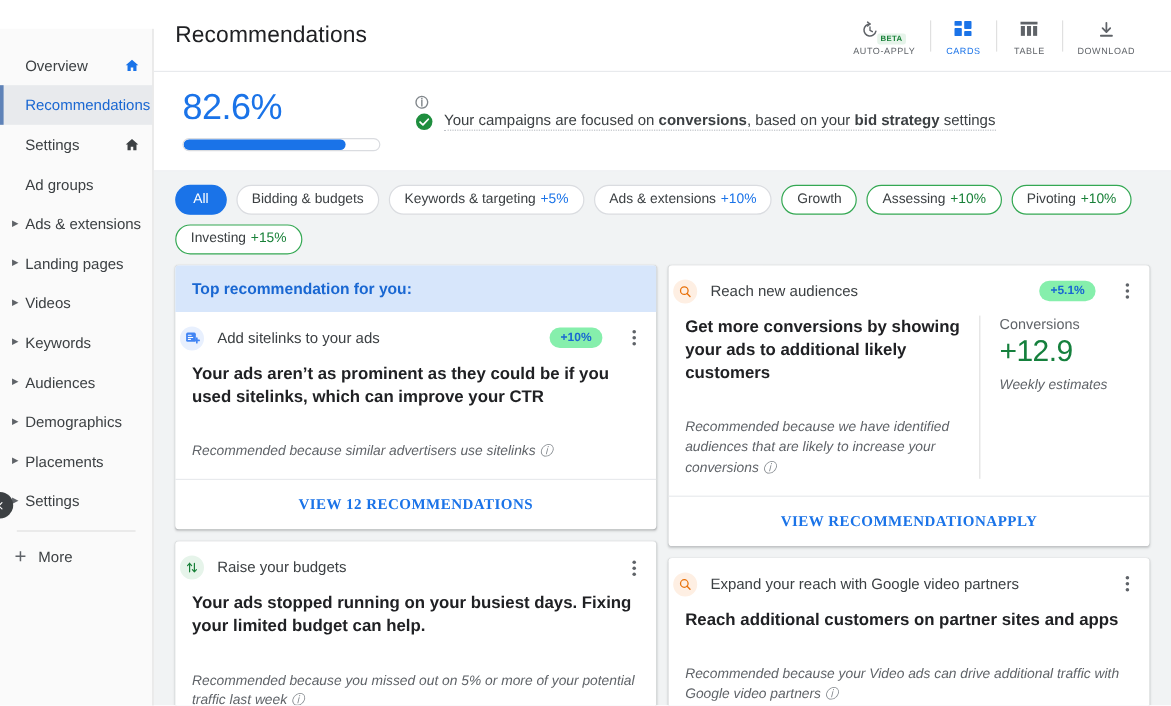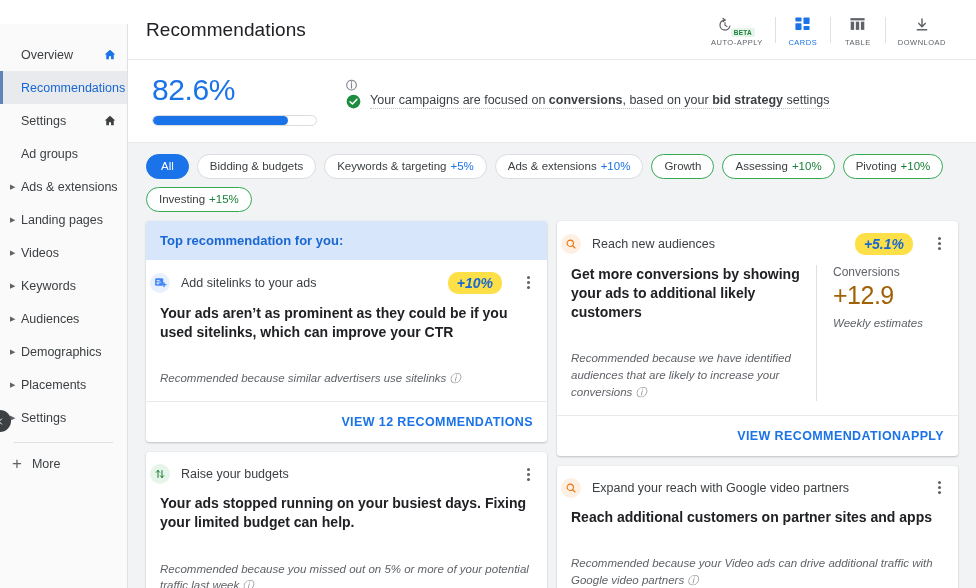--- a/index.html
+++ b/index.html
@@ -128,35 +128,36 @@
     background: #d7e6fb; color: #1967d2;
     font-size: 13px; font-weight: bold;
     padding: 12px 14px;
   }
   .card-head { display: flex; align-items: center; padding: 12px 10px 8px 4px; gap: 11px; }
   .head-ico { width: 20px; height: 20px; flex: 0 0 20px; border-radius: 50%; display: flex; align-items: center; justify-content: center; }
   .head-ico.blue { background: #e8f0fe; }
   .head-ico.green { background: #e6f4ea; }
   .head-ico.orange { background: #feefe3; }
   .head-title { flex: 1 1 auto; font-size: 12.5px; color: #3c4043; white-space: nowrap; overflow: hidden; text-overflow: ellipsis; }
-  .badge { background: #fde047; color: #1967d2; font-size: 14px; font-weight: bold; border-radius: 10px; padding: 3px 9px; margin-right: 6px; white-space: nowrap; font-style: italic; }
+  .badge { background: #86efac; color: #1967d2; font-size: 10px; font-weight: bold; border-radius: 10px; padding: 3px 9px; margin-right: 6px; white-space: nowrap; }
   .kebab { width: 18px; flex: 0 0 18px; display: flex; flex-direction: column; align-items: center; gap: 2px; cursor: pointer; padding: 3px 0; }
   .kebab i { width: 3px; height: 3px; border-radius: 50%; background: #5f6368; display: block; }
   .card-body { padding: 2px 14px 14px 14px; display: flex; }
   .body-main { flex: 1 1 auto; min-width: 0; }
   .body-title { font-size: 14px; font-weight: bold; color: #202124; line-height: 1.38; }
   .body-reason { margin-top: 28px; font-size: 11.5px; font-style: italic; color: #5f6368; line-height: 1.45; }
   .body-metric { flex: 0 0 128px; border-left: 1px solid #e0e0e0; padding-left: 16px; margin-left: 14px; }
   .metric-label { font-size: 12px; color: #5f6368; }
-  .metric-value { font-size: 25px; color: #a16207; line-height: 1.2; margin-top: 1px; letter-spacing: -.5px; }
+  .metric-value { font-size: 25px; color: #15803d; line-height: 1.2; margin-top: 1px; letter-spacing: -.5px; }
   .metric-note { font-size: 11.5px; font-style: italic; color: #5f6368; margin-top: 7px; }
   .card-foot {
     border-top: 1px solid #e8eaed;
-    display: flex; align-items: center; justify-content: flex-end;
+    display: flex; align-items: center; justify-content: center;
     padding: 13px 14px;
+    font-family: Liberation Serif, serif;
   }
   .link-action { font-size: 12.5px; font-weight: bold; color: #1a73e8; letter-spacing: .4px; cursor: pointer; }
   .card-foot.plain { border-top: 1px solid #e8eaed; color: #5f6368; }
   .foot-text { font-size: 12.5px; color: #5f6368; }
 </style>
 </head>
 <body>
 
 <div id="app">
 

